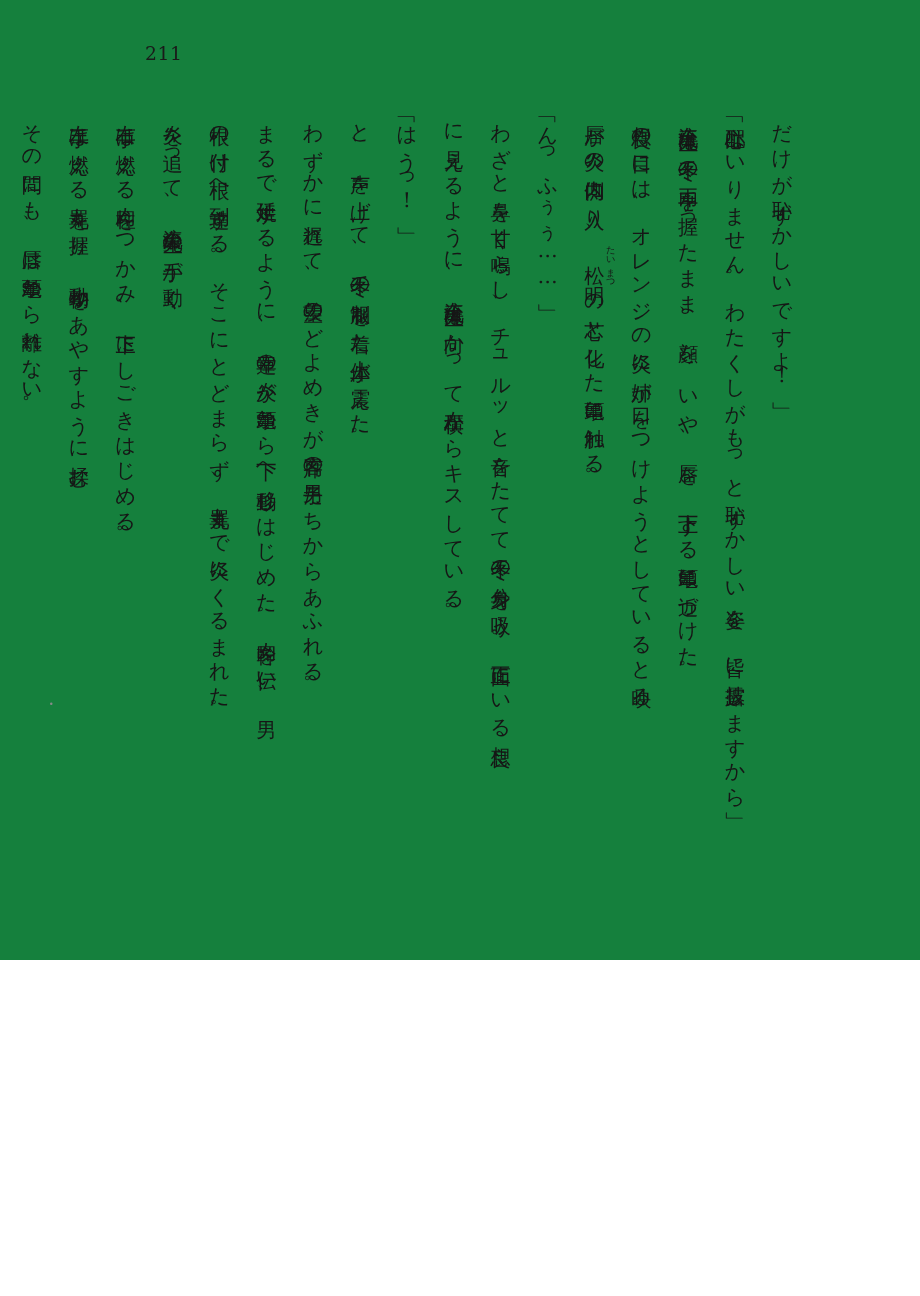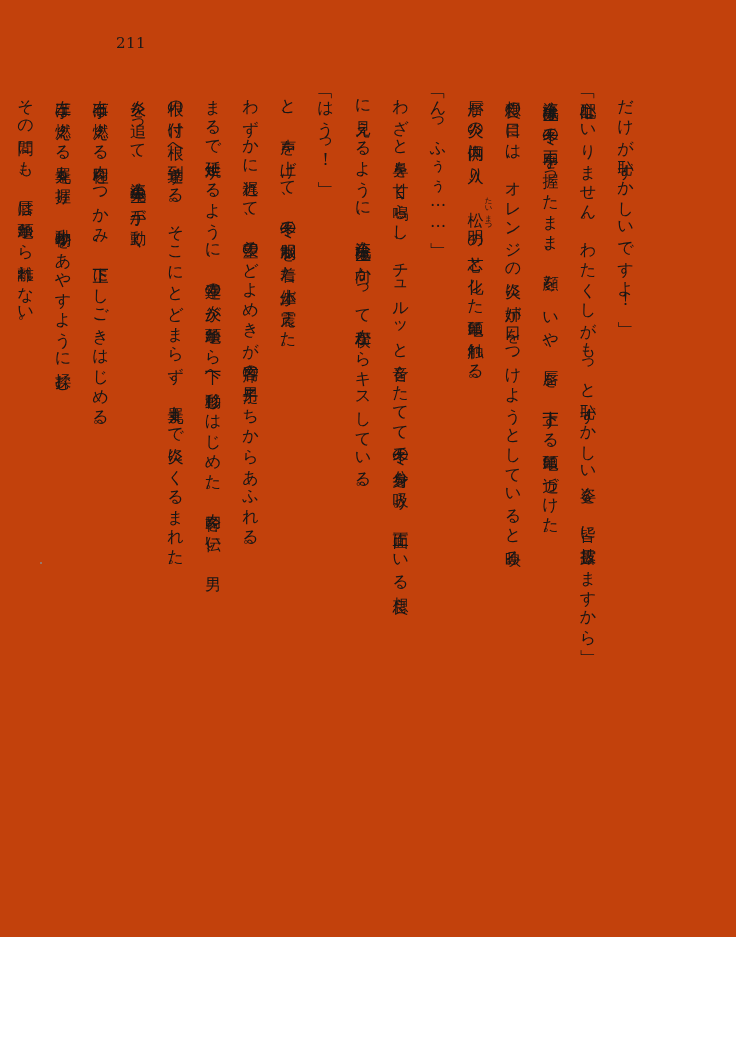--- a/index.html
+++ b/index.html
@@ -7,22 +7,22 @@
     padding: 0;
     background: #ffffff;
   }
   body {
     font-family: "DejaVu Serif", "Liberation Serif", serif;
     color: #1a1a1a;
   }
   .page {
     position: relative;
     width: 736px;
-    height: 937px;
-    background: #c2410c;
+    height: 768px;
+    background: #15803d;
     overflow: hidden;
   }
   .page-number {
     position: absolute;
     top: 34px;
     left: 116px;
     font-size: 15px;
     letter-spacing: 0.5px;
     color: #1a1a1a;
     font-family: "DejaVu Serif", "Liberation Serif", serif;

